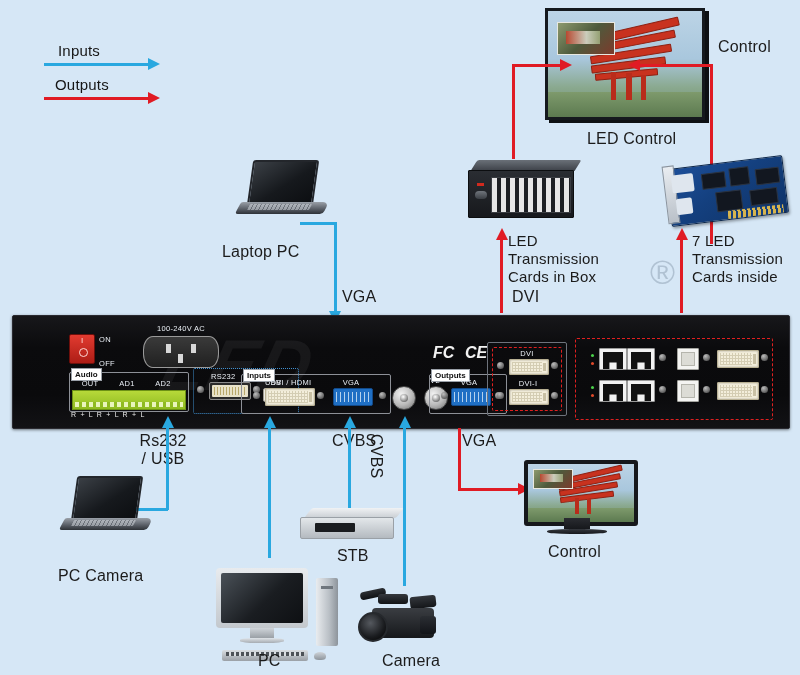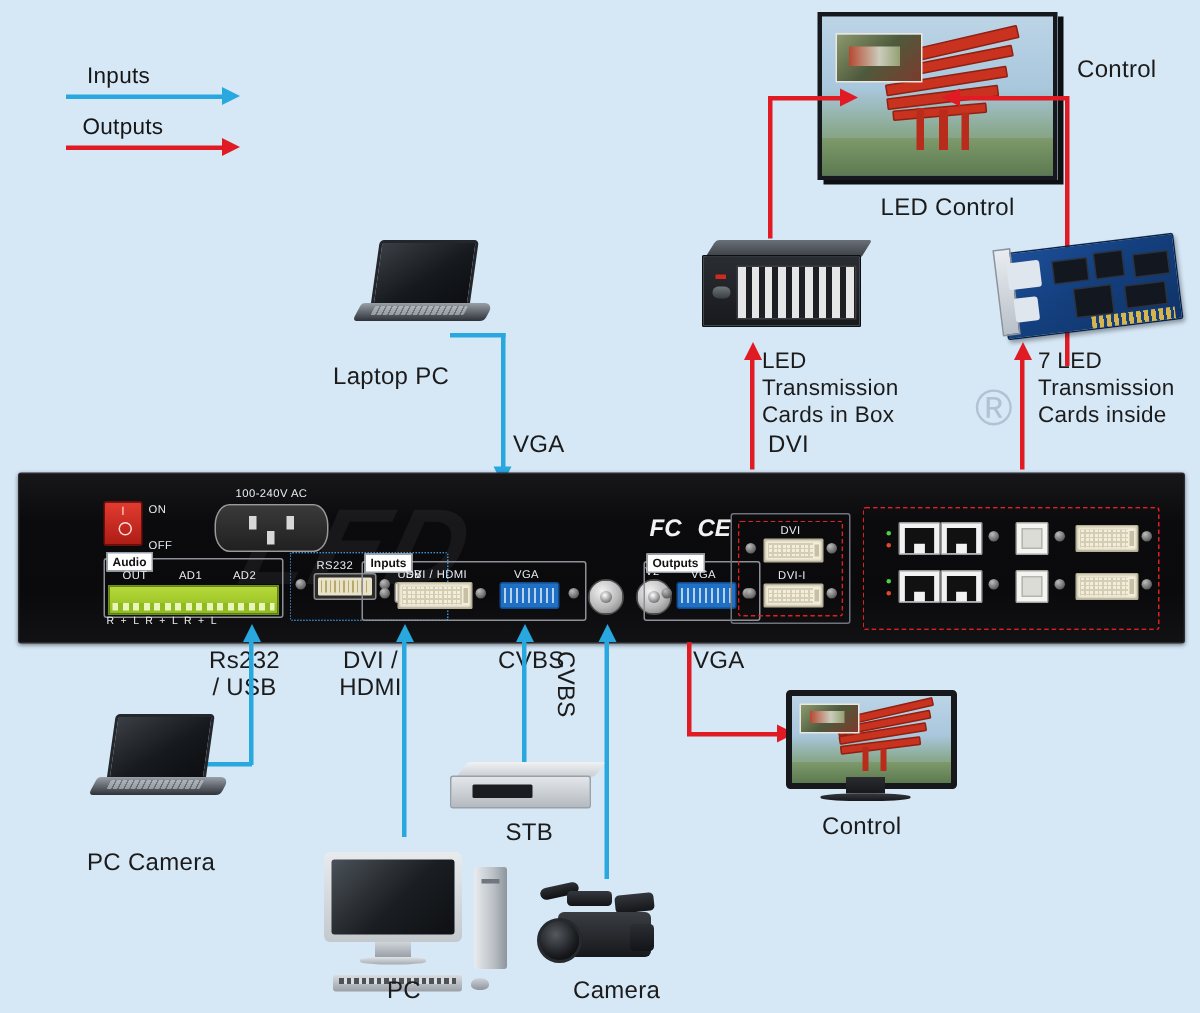--- a/index.html
+++ b/index.html
@@ -540,22 +540,20 @@
     <div class="rj45" style="left:614px;top:64px;width:26px;height:20px;"></div>
     <div class="screw" style="left:646px;top:70px;"></div>
     <div class="usbb" style="left:664px;top:64px;width:20px;height:20px;"></div>
     <div class="screw" style="left:690px;top:70px;"></div>
     <div class="dvi" style="left:704px;top:66px;width:40px;height:16px;"></div>
     <div class="screw" style="left:748px;top:70px;"></div>
   </div>
 
   <div class="lbl big center" style="left:128px;top:432px;width:70px;">Rs232
 / USB</div>
-  <div class="lbl big center" style="left:212px;top:432px;width:70px;">DVI /
-HDMI</div>
   <div class="lbl big" style="left:332px;top:432px;">CVBS</div>
   <div class="lbl big" style="left:385px;top:434px;transform:rotate(90deg);transform-origin:left top;">CVBS</div>
   <div class="lbl big" style="left:462px;top:432px;">VGA</div>
 
   <div class="line-v" style="left:166px;top:428px;height:82px;background:#29a8e0;"></div>
   <div class="line-h" style="left:128px;top:508px;width:40px;background:#29a8e0;"></div>
   <div class="arrow up" style="left:162px;top:416px;border-bottom:12px solid #29a8e0;"></div>
 
   <div class="line-v" style="left:268px;top:428px;height:130px;background:#29a8e0;"></div>
   <div class="arrow up" style="left:264px;top:416px;border-bottom:12px solid #29a8e0;"></div>

